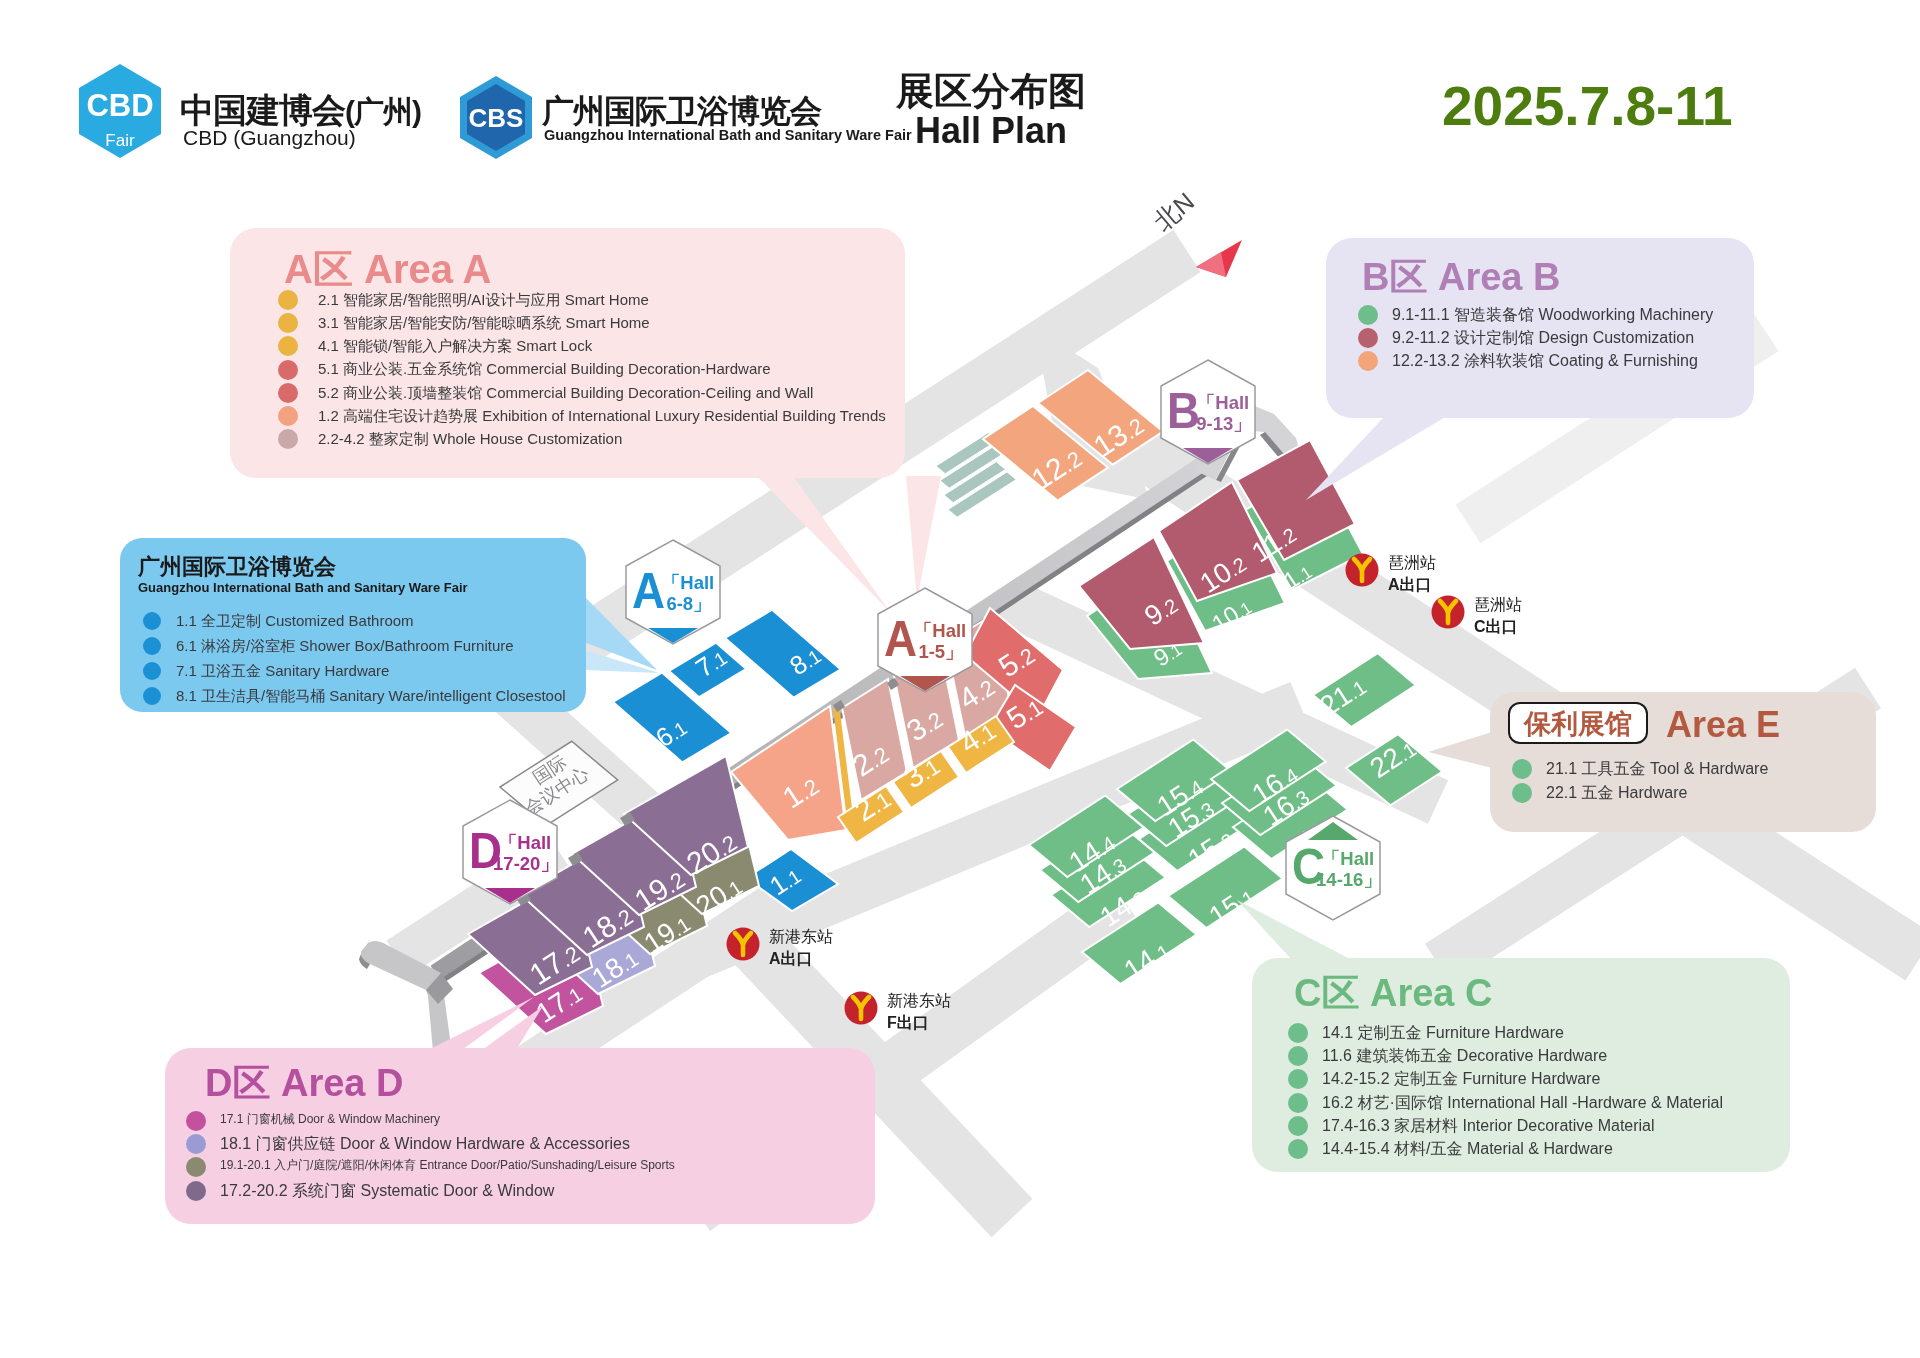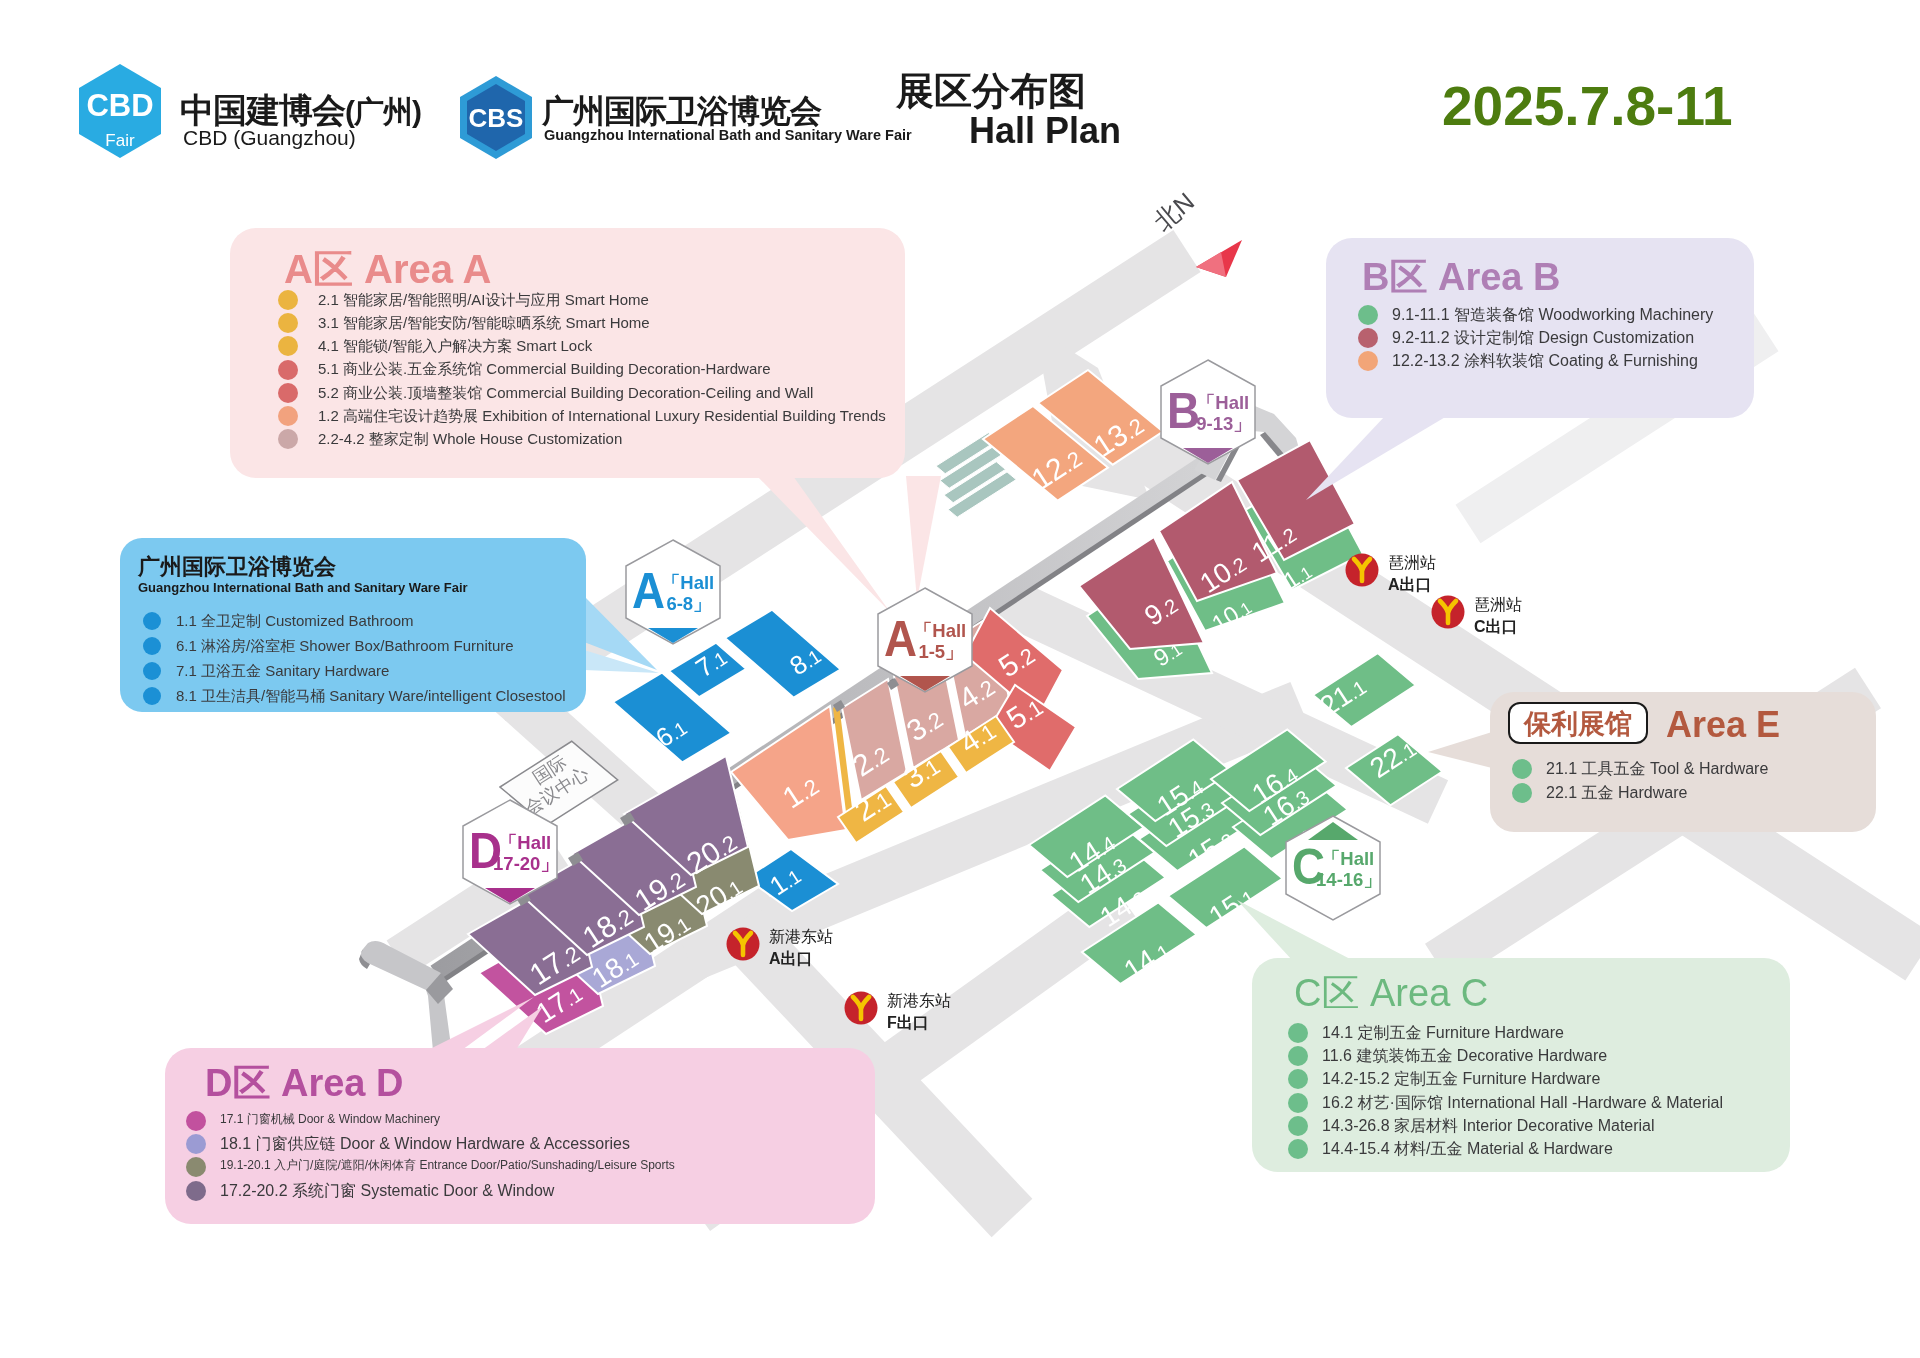--- a/index.html
+++ b/index.html
@@ -311,31 +311,31 @@
 
 <div style="position:absolute;left:1490px;top:692px;width:386px;height:140px;background:#E6DDD9;border-radius:24px"></div>
 <div style="position:absolute;left:1508px;top:702px;width:140px;height:42px;background:#fff;border:2.5px solid #1A1A1A;border-radius:12px;font-size:27px;font-weight:bold;color:#B3593F;text-align:center;line-height:40px">保利展馆</div>
 <div style="position:absolute;left:1666px;top:704px;font-size:36px;font-weight:bold;color:#B3593F">Area E</div>
 <div style="position:absolute;left:1512px;top:759px;width:20px;height:20px;border-radius:50%;background:#6DBE8B"></div>
 <div style="position:absolute;left:1546px;top:759px;font-size:16px;color:#3A3A3C;white-space:nowrap">21.1 工具五金 Tool &amp; Hardware</div>
 <div style="position:absolute;left:1512px;top:783px;width:20px;height:20px;border-radius:50%;background:#6DBE8B"></div>
 <div style="position:absolute;left:1546px;top:783px;font-size:16px;color:#3A3A3C;white-space:nowrap">22.1 五金 Hardware</div>
 
 <div style="position:absolute;left:1252px;top:958px;width:538px;height:214px;background:#DEEDDF;border-radius:26px"></div>
-<div style="position:absolute;left:1294px;top:968px;font-size:38px;font-weight:normal;color:#6CB97F">C区 Area C</div>
+<div style="position:absolute;left:1294px;top:968px;font-size:38px;font-weight:bold;color:#6CB97F">C区 Area C</div>
 <div style="position:absolute;left:1288px;top:1023.0px;width:20px;height:20px;border-radius:50%;background:#6DBE8B"></div>
 <div style="position:absolute;left:1322px;top:1023px;font-size:16px;color:#3A3A3C;white-space:nowrap">14.1 定制五金 Furniture Hardware</div>
 <div style="position:absolute;left:1288px;top:1046.2px;width:20px;height:20px;border-radius:50%;background:#6DBE8B"></div>
 <div style="position:absolute;left:1322px;top:1046px;font-size:16px;color:#3A3A3C;white-space:nowrap">11.6 建筑装饰五金 Decorative Hardware</div>
 <div style="position:absolute;left:1288px;top:1069.4px;width:20px;height:20px;border-radius:50%;background:#6DBE8B"></div>
 <div style="position:absolute;left:1322px;top:1069px;font-size:16px;color:#3A3A3C;white-space:nowrap">14.2-15.2 定制五金 Furniture Hardware</div>
 <div style="position:absolute;left:1288px;top:1092.6px;width:20px;height:20px;border-radius:50%;background:#6DBE8B"></div>
 <div style="position:absolute;left:1322px;top:1093px;font-size:16px;color:#3A3A3C;white-space:nowrap">16.2 材艺·国际馆 International Hall -Hardware &amp; Material</div>
 <div style="position:absolute;left:1288px;top:1115.8px;width:20px;height:20px;border-radius:50%;background:#6DBE8B"></div>
-<div style="position:absolute;left:1322px;top:1116px;font-size:16px;color:#3A3A3C;white-space:nowrap">14.3-26.8 家居材料 Interior Decorative Material</div>
+<div style="position:absolute;left:1322px;top:1116px;font-size:16px;color:#3A3A3C;white-space:nowrap">17.4-16.3 家居材料 Interior Decorative Material</div>
 <div style="position:absolute;left:1288px;top:1139.0px;width:20px;height:20px;border-radius:50%;background:#6DBE8B"></div>
 <div style="position:absolute;left:1322px;top:1139px;font-size:16px;color:#3A3A3C;white-space:nowrap">14.4-15.4 材料/五金 Material &amp; Hardware</div>
 
 <div style="position:absolute;left:165px;top:1048px;width:710px;height:176px;background:#F6CFE3;border-radius:26px"></div>
 <div style="position:absolute;left:205px;top:1058px;font-size:38px;font-weight:bold;color:#B4509E">D区 Area D</div>
 <div style="position:absolute;left:186px;top:1111.0px;width:20px;height:20px;border-radius:50%;background:#C2519E"></div>
 <div style="position:absolute;left:220px;top:1111px;font-size:12px;color:#3A3A3C;white-space:nowrap">17.1 门窗机械  Door &amp; Window Machinery</div>
 <div style="position:absolute;left:186px;top:1134.2px;width:20px;height:20px;border-radius:50%;background:#9B9BD3"></div>
 <div style="position:absolute;left:220px;top:1134px;font-size:16px;color:#3A3A3C;white-space:nowrap">18.1 门窗供应链  Door &amp; Window Hardware &amp; Accessories</div>
 <div style="position:absolute;left:186px;top:1157.4px;width:20px;height:20px;border-radius:50%;background:#8A8A70"></div>
@@ -355,14 +355,14 @@
 
 <div style="position:absolute;left:180px;top:88px;font-size:34px;font-weight:bold;color:#1A1A1A;letter-spacing:-1px">中国建博会<span style="font-size:30px">(广州)</span></div>
 
 <div style="position:absolute;left:183px;top:126px;font-size:21px;color:#1A1A1A">CBD (Guangzhou)</div>
 
 <div style="position:absolute;left:542px;top:90px;font-size:32px;font-weight:bold;color:#1A1A1A;letter-spacing:-1px">广州国际卫浴博览会</div>
 
 <div style="position:absolute;left:544px;top:127px;font-size:14.5px;font-weight:bold;color:#1A1A1A">Guangzhou International Bath and Sanitary Ware Fair</div>
 
 <div style="position:absolute;left:861px;top:66px;width:260px;text-align:center;font-size:38px;font-weight:bold;color:#1A1A1A">展区分布图</div>
-<div style="position:absolute;left:861px;top:110px;width:260px;text-align:right;font-size:36px;font-weight:bold;color:#1A1A1A">Hall Plan</div>
+<div style="position:absolute;left:861px;top:110px;width:260px;text-align:center;font-size:36px;font-weight:bold;color:#1A1A1A">Hall Plan</div>
 
 <div style="position:absolute;left:1442px;top:74px;width:350px;font-size:55px;font-weight:bold;color:#4d7c0f">2025.7.8-11</div>
 </body></html>

